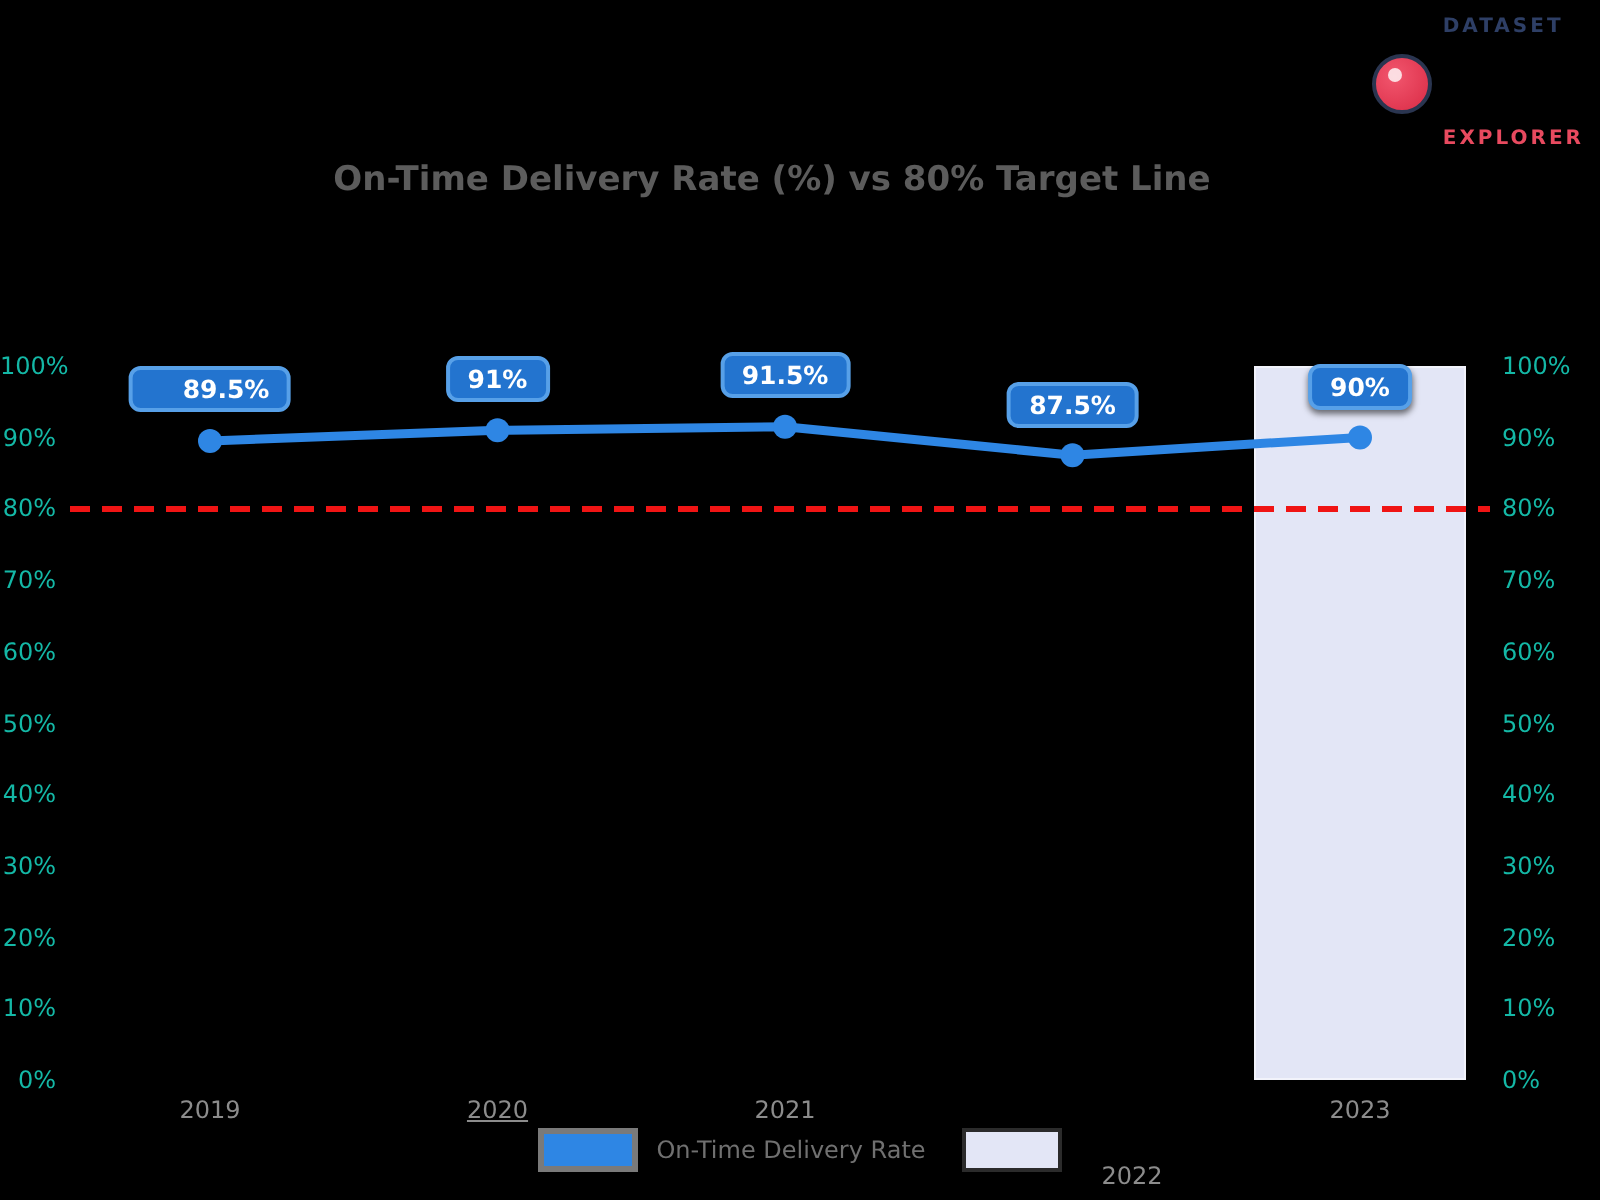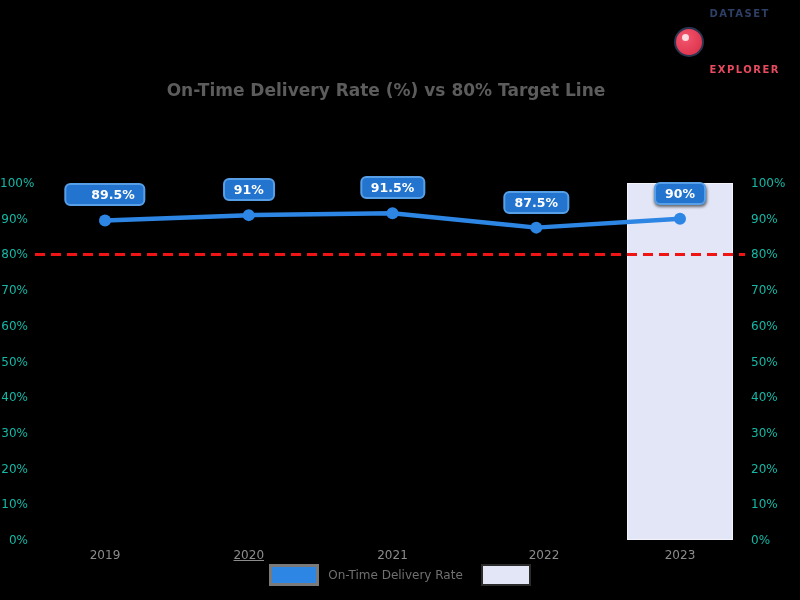--- a/index.html
+++ b/index.html
@@ -1,19 +1,19 @@
 <!DOCTYPE html>
 <html><head>
 <meta charset="utf-8">
 <style>
   html,body{margin:0;padding:0;background:#000;}
   #stage{position:relative;width:800px;height:600px;background:#000;overflow:hidden;
          font-family:"DejaVu Sans","Liberation Sans",sans-serif;}
   
-  .logo{position:absolute;top:8px;right:20px;display:flex;align-items:center;gap:5px;}
+  .logo{position:absolute;top:8px;right:8px;display:flex;align-items:center;gap:5px;}
   .logo-circle{width:26px;height:26px;border-radius:50%;background:radial-gradient(circle at 35% 35%,#f2566e,#d92b45);
                border:2px solid #2a3550;position:relative;}
   .logo-circle::after{content:"";position:absolute;left:6px;top:5px;width:7px;height:7px;border-radius:50%;background:#ffffffcc;}
   .logo-text{display:flex;flex-direction:column;line-height:11px;}
   .logo-line1{font-size:10px;font-weight:bold;letter-spacing:1.5px;color:#2e3f66;}
   .logo-line2{font-size:10px;font-weight:bold;letter-spacing:1.5px;color:#e84a5f;margin-top:45px;}
   
   .chart-title{position:absolute;top:80px;left:0;width:772px;text-align:center;
                font-size:17px;font-weight:bold;color:#5c5c5c;}
   
@@ -105,15 +105,15 @@
       <span class="legend-label">On-Time Delivery Rate</span>
     </div>
     <div class="legend-item">
       <div class="swatch swatch-band"></div>
     </div>
   </div>
 
 <div class="xtick" style="left: 105px;">2019</div>
     <div class="xtick" style="left: 248.75px; text-decoration: underline;">2020</div>
     <div class="xtick" style="left: 392.5px;">2021</div>
-    <div class="xtick" style="left: 544px;">2022</div>
+    <div class="xtick" style="left: 566px; margin-top: 33px;">2022</div>
     <div class="xtick" style="left: 680px;">2023</div>
   </div>
 
 </body></html>

